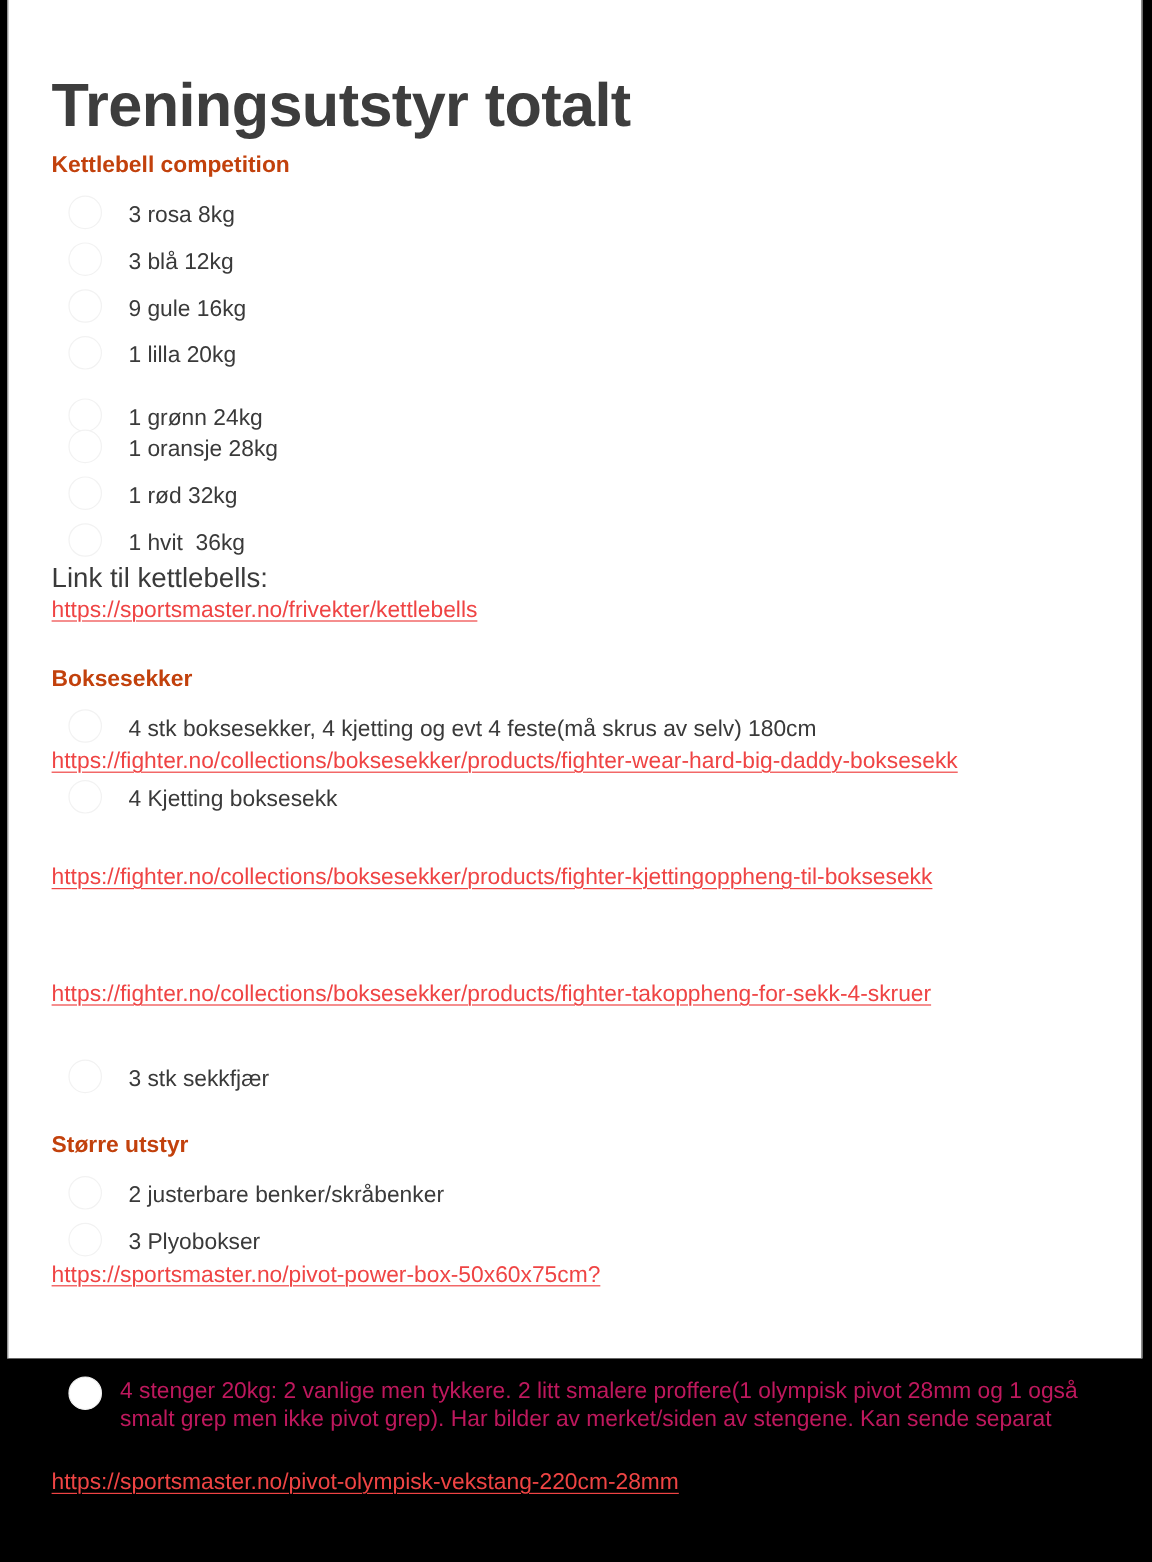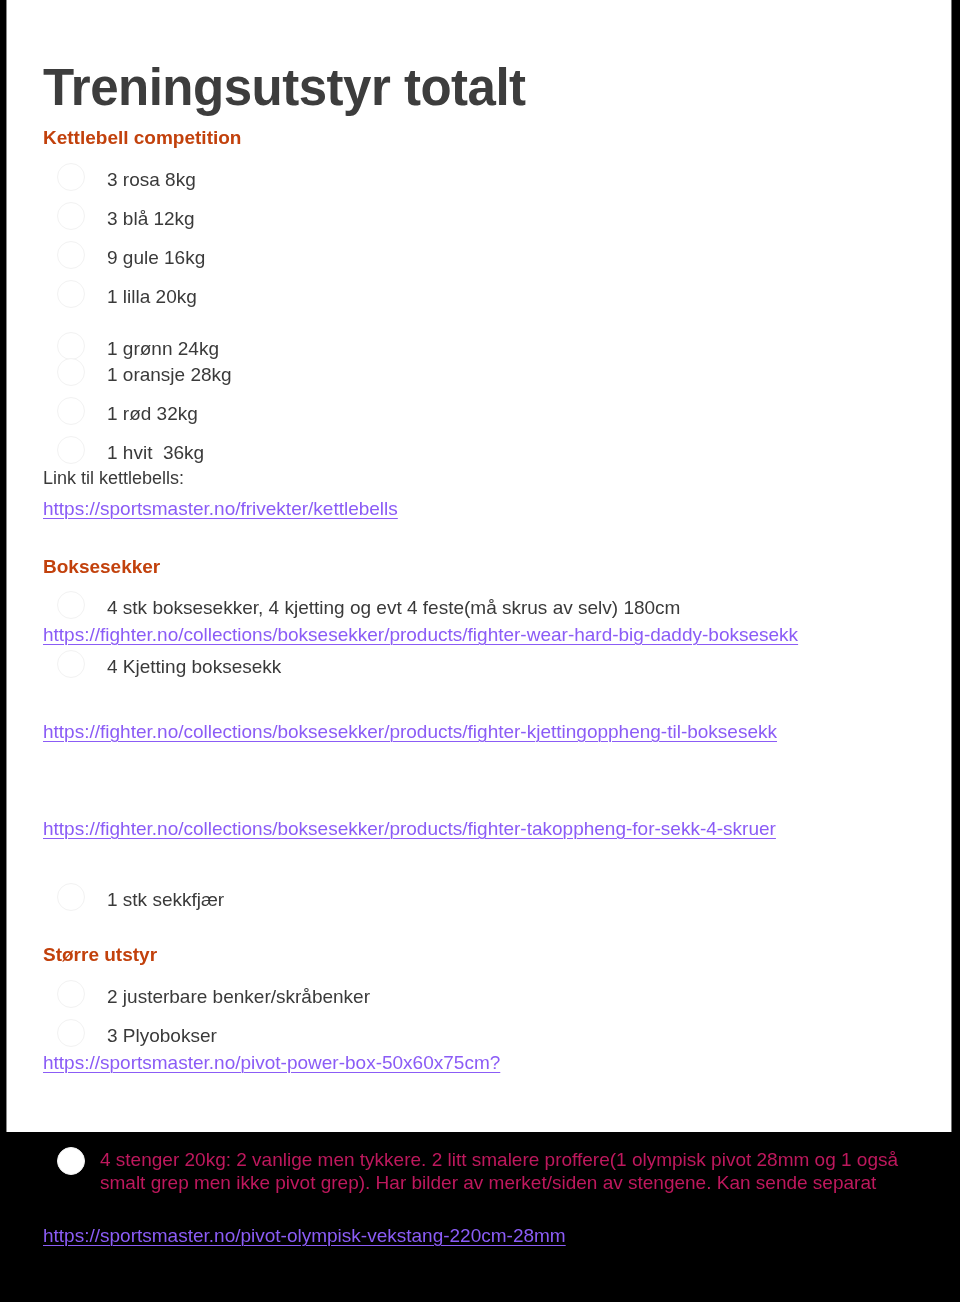--- a/index.html
+++ b/index.html
@@ -31,24 +31,24 @@
     }
     .circle {
       width: 28px; height: 28px; border-radius: 50%;
       border: 1.5px solid #f2f2f2; box-sizing: border-box;
       background: #fff; flex: 0 0 auto;
     }
     .item-label {
       margin-left: 22px; font-size: 19px; color: #3a3a3a;
     }
     .plain {
-      left: 36px; font-size: 18px; color: #3a3a3a; text-align: center;
+      left: 36px; font-size: 23px; color: #3a3a3a; text-align: center;
     }
     .link {
-      left: 36px; font-size: 19px; color: #8b5cf6;
+      left: 36px; font-size: 19px; color: #ef4444;
       text-decoration: underline; text-decoration-thickness: 1px;
       text-underline-offset: 3px;
     }
     .multi {
       left: 93px; top: 1148px; width: 830px;
       white-space: normal; font-size: 19px; line-height: 23px; color: #be185d;
     }
   </style>
 </head>
 <body>
@@ -106,21 +106,21 @@
   <div class="abs item" style="top:648px">
     <span class="circle"></span>
     <span class="item-label">4 Kjetting boksesekk</span>
   </div>
   <div class="abs link" style="top:721px">https://fighter.no/collections/boksesekker/products/fighter-kjettingoppheng-til-boksesekk</div>
 
   <div class="abs link" style="top:818px">https://fighter.no/collections/boksesekker/products/fighter-takoppheng-for-sekk-4-skruer</div>
 
   <div class="abs item" style="top:881px">
     <span class="circle"></span>
-    <span class="item-label">1 stk sekkfjær</span>
+    <span class="item-label">3 stk sekkfjær</span>
   </div>
 
   <div class="abs heading" style="top:944px">Større utstyr</div>
 
   <div class="abs item" style="top:978px">
     <span class="circle"></span>
     <span class="item-label">2 justerbare benker/skråbenker</span>
   </div>
   <div class="abs item" style="top:1017px">
     <span class="circle"></span>

